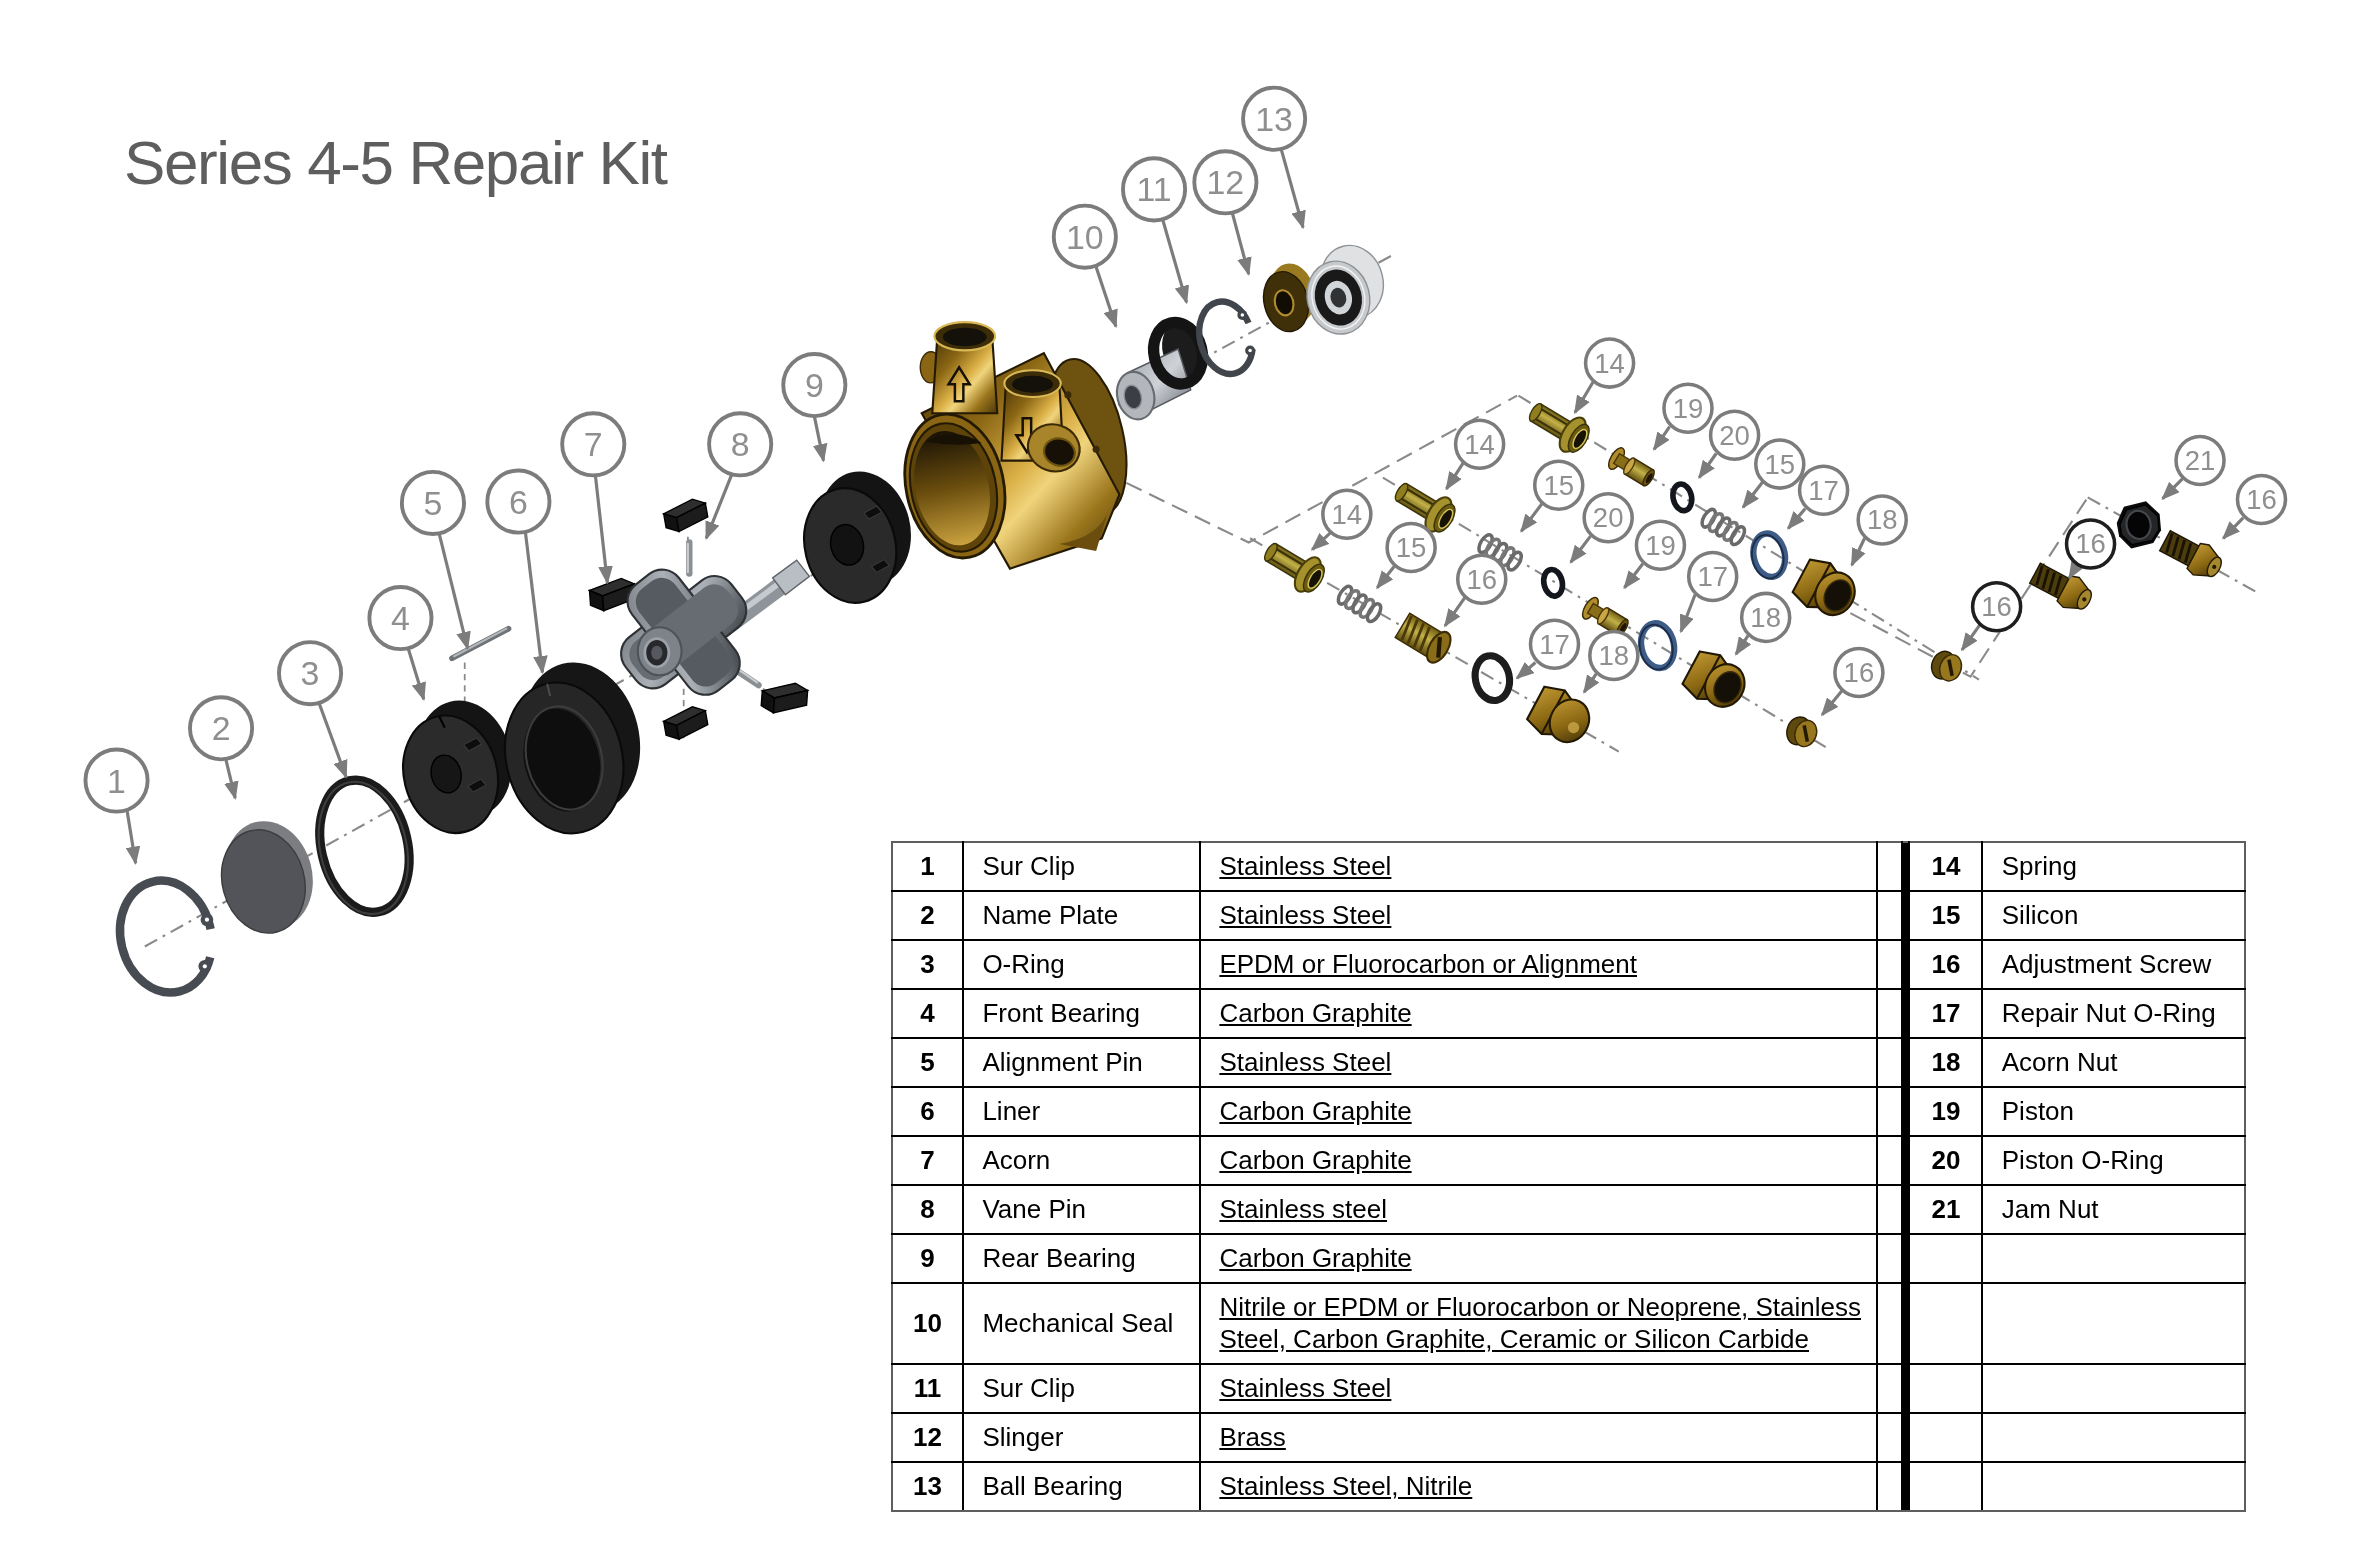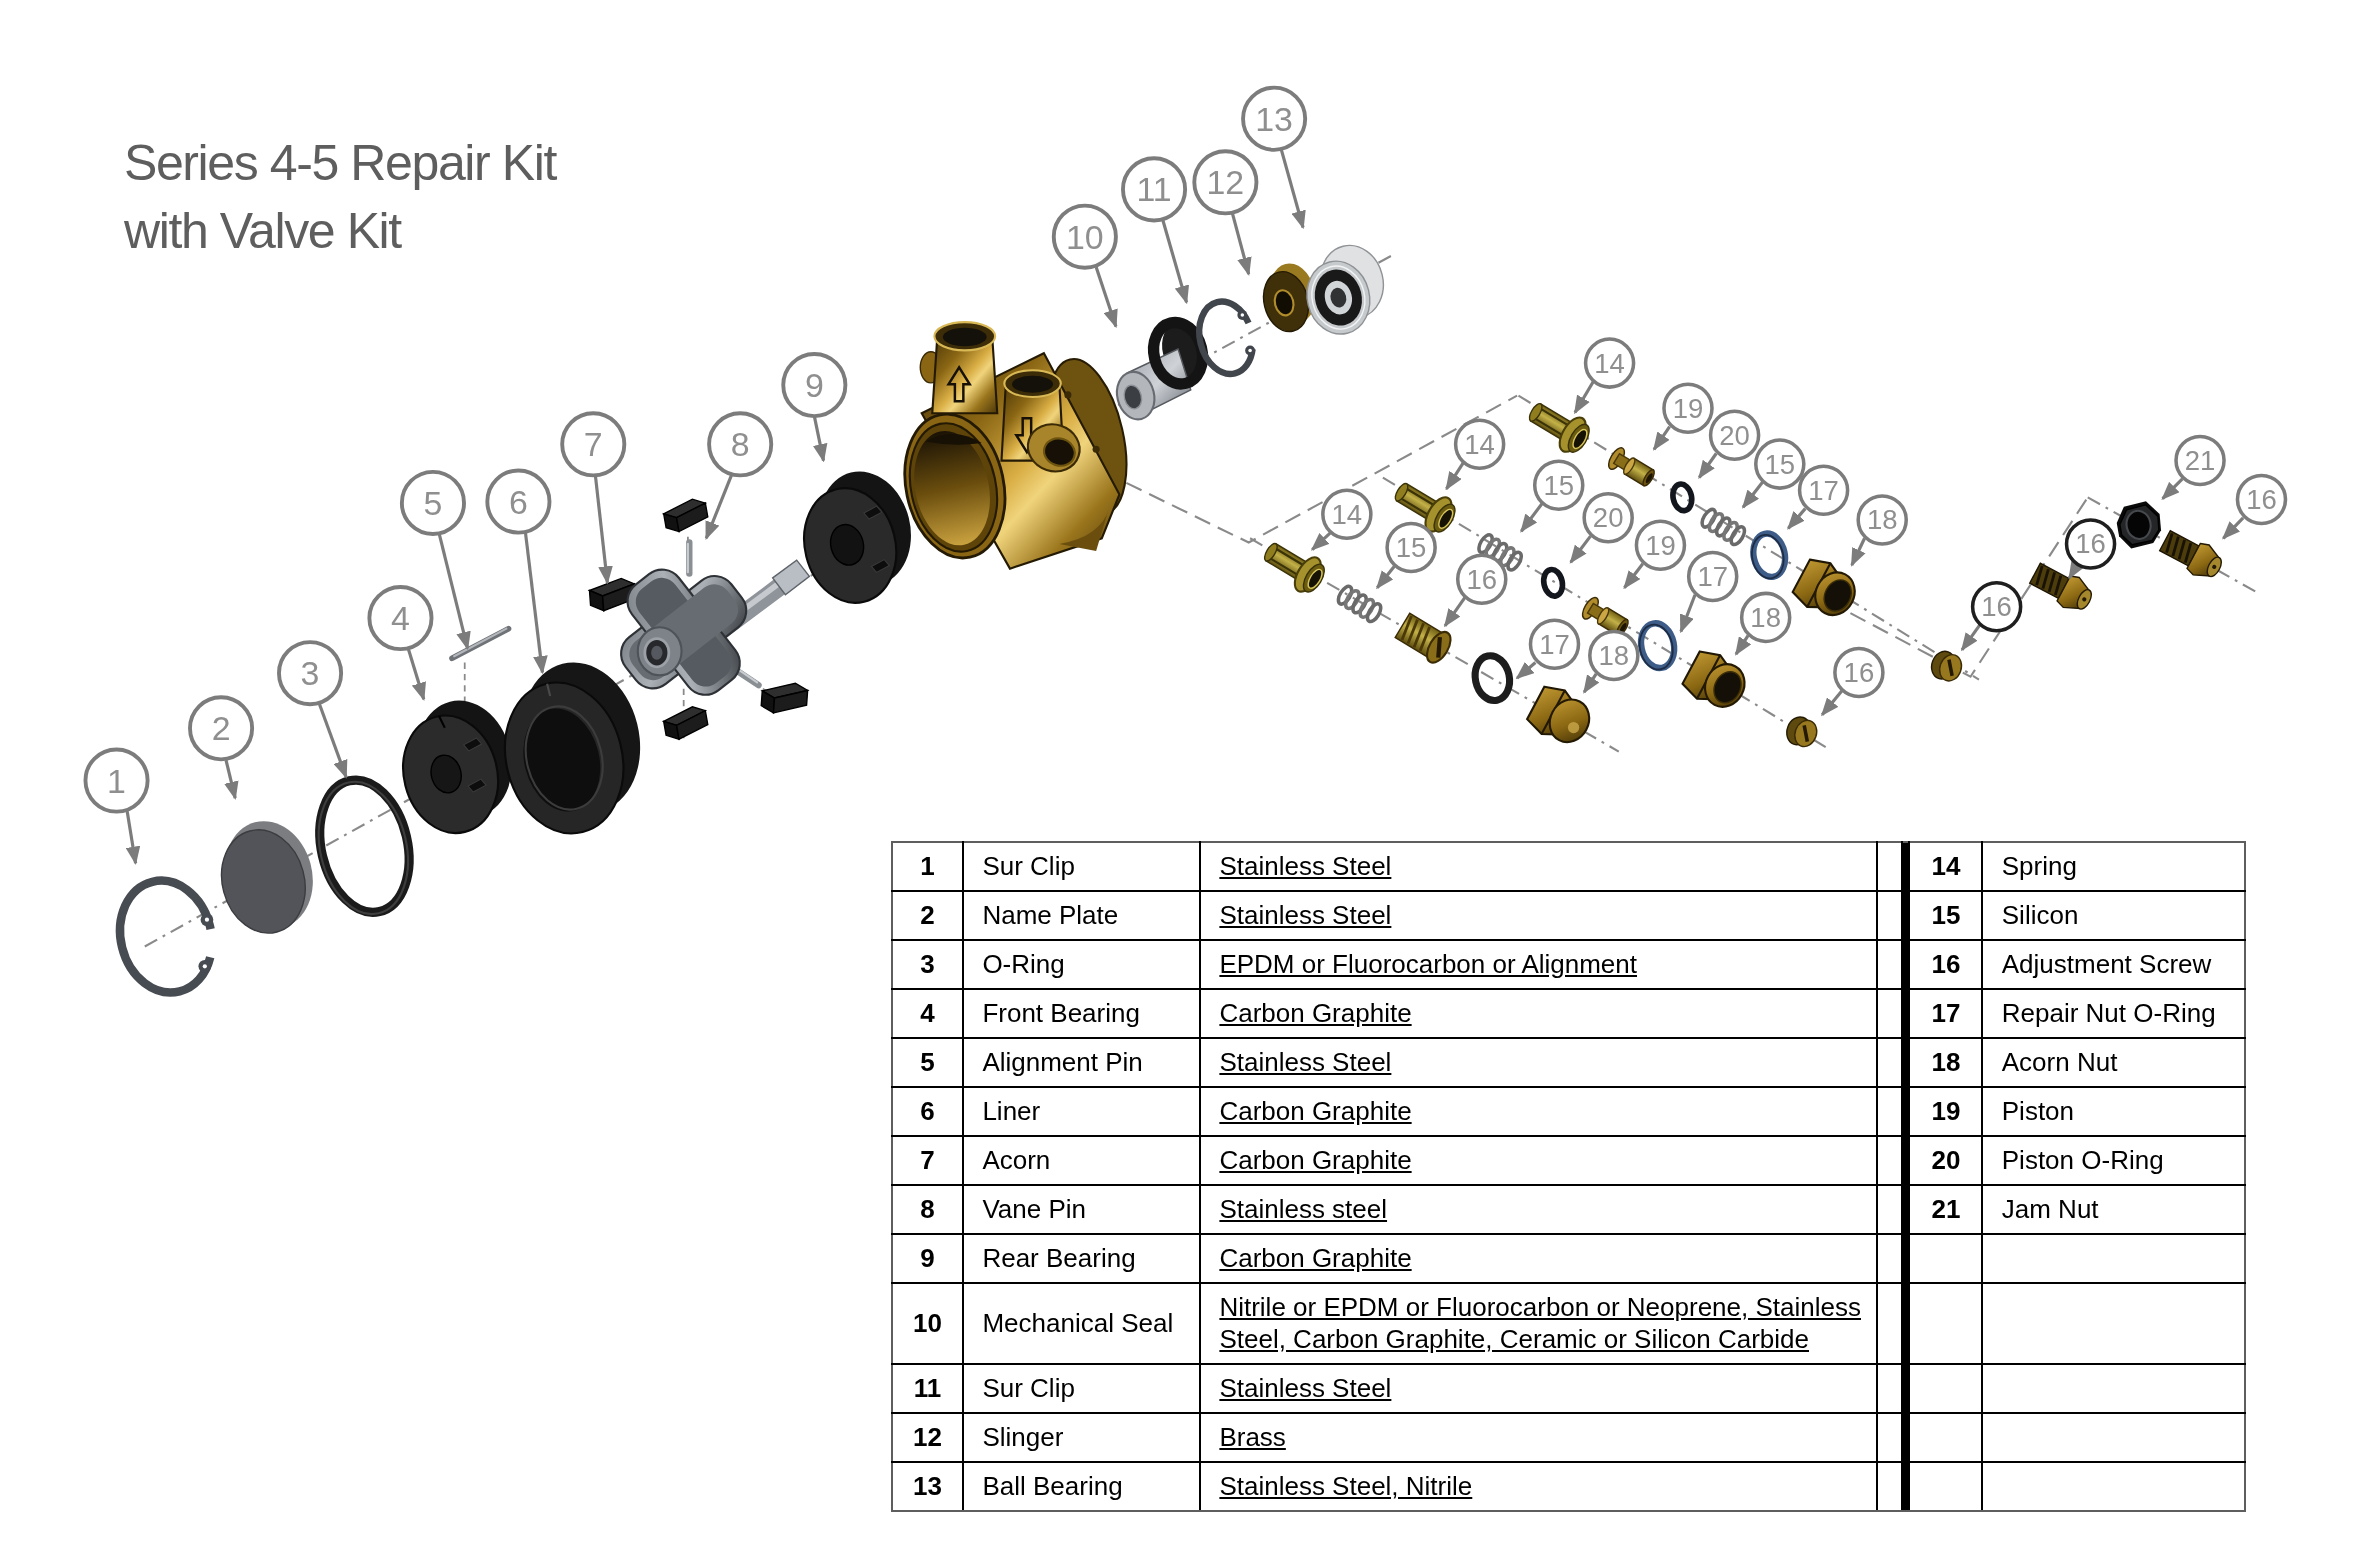--- a/index.html
+++ b/index.html
@@ -1,19 +1,19 @@
 <!DOCTYPE html>
 <html style="font-size:11.3px"><head>
 <meta charset="utf-8">
 <style>
   html,body{margin:0;padding:0;background:#ffffff;}
   body{width:2354px;height:1566px;position:relative;font-family:"Liberation Sans",sans-serif;overflow:hidden;}
   #stage{position:absolute;inset:0;}
   
-  #title{position:absolute;left:124px;top:129px;color:#5e5e5e;font-size:50px;line-height:68px;letter-spacing:-1.4px;font-weight:400;}
+  #title{position:absolute;left:124px;top:129px;color:#5e5e5e;font-size:62px;line-height:68px;letter-spacing:-1.4px;font-weight:400;}
   
   #diagram{position:absolute;left:0;top:0;width:2354px;height:1566px;}
   
   #tablewrap{position:absolute;left:891px;top:841px;}
   table{border-collapse:collapse;table-layout:fixed;width:1353px;}
   td{border:2.8px solid #000;height:47px;vertical-align:middle;font-size:26px;color:#000;
      padding:0 5.6px 0 18.4px;overflow:hidden;}
   td.num{font-weight:bold;text-align:center;padding:0;}
   td.bar{background:#000;padding:0;}
   td.gap{padding:0;}
@@ -25,21 +25,20 @@
   table td:last-child{border-right:2.8px solid #5e5e5e;}
   .co-num{fill:#8f8f8f;font-family:"Liberation Sans",sans-serif;}
 </style>
 </head>
 <body>
 
 <div id="stage">
 
   <div id="title">
     <div>Series 4-5 Repair Kit</div>
-    <div>with Valve Kit</div>
   </div>
 
   <svg id="diagram" viewBox="0 0 3333 2217">
     <defs>
       <linearGradient id="gBody" x1="0" y1="0" x2="1" y2="1">
         <stop offset="0" stop-color="#4a3608"></stop>
           <stop offset="0.3" stop-color="#8a6614"></stop>
         <stop offset="0.52" stop-color="#d9ae45"></stop>
           <stop offset="0.62" stop-color="#f0d47c"></stop>
         <stop offset="0.8" stop-color="#9a751c"></stop>

